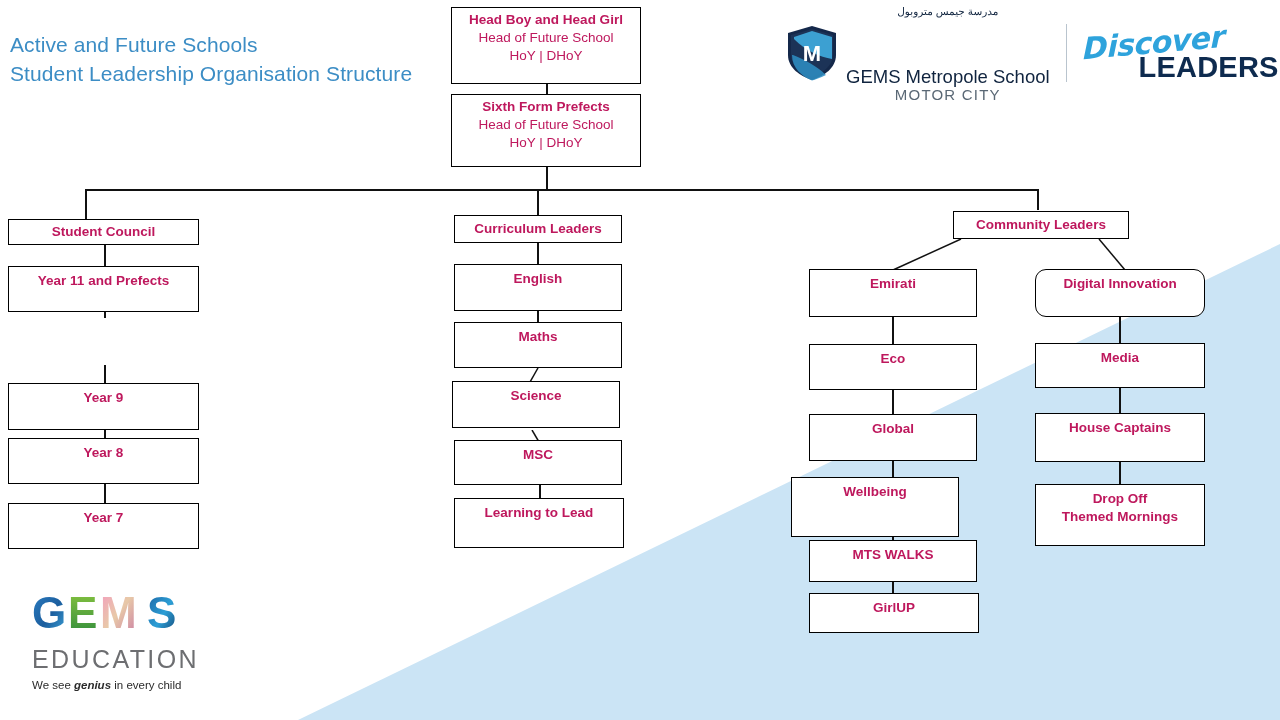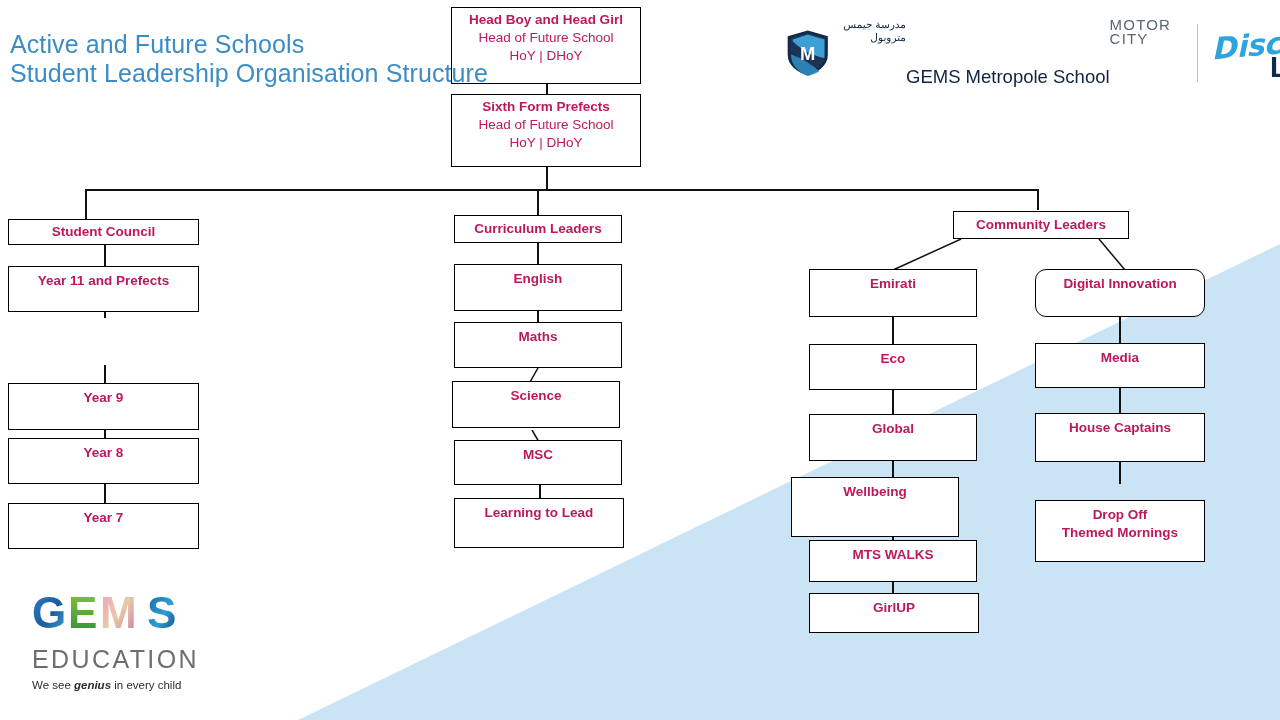--- a/index.html
+++ b/index.html
@@ -25,38 +25,38 @@
 
   
   .title-block {
     position: absolute;
     left: 10px; top: 30px;
     z-index: 5;
     line-height: 29px;
   }
   .title-line {
     color: #3C8DC5;
-    font-size: 25px;
+    font-size: 21px;
     font-weight: 400;
     letter-spacing: .1px;
     white-space: nowrap;
   }
 
   
   .logo-bar {
     position: absolute;
     left: 786px; top: 22px;
     z-index: 5;
     display: flex;
     align-items: center;
     height: 62px;
   }
   .gems-school { display: flex; align-items: center; }
   .shield { width: 52px; height: 56px; margin-right: 8px; }
-  .school-words { display: flex; flex-direction: row; align-items: flex-start; }
+  .school-words { display: flex; flex-direction: column; align-items: center; }
   .school-ar {
     font-size: 10.5px; color: #10243F; letter-spacing: .3px;
     direction: rtl; line-height: 13px;
   }
   .school-name {
     font-size: 18.5px; color: #10243F; font-weight: 400;
     line-height: 22px; white-space: nowrap; margin-top: 48px;
   }
   .school-sub {
     font-size: 15px; color: #5A6875; letter-spacing: 1.2px;
@@ -293,21 +293,21 @@
   <div class="node" style="left:1035px; top:343px; width:170px; height:45px;">
     <span class="ln pad">Media</span>
   </div>
   <div class="vline" style="left:1119px; top:388px; height:25px;"></div>
 
   <div class="node" style="left:1035px; top:413px; width:170px; height:49px;">
     <span class="ln pad">House Captains</span>
   </div>
   <div class="vline" style="left:1119px; top:462px; height:22px;"></div>
 
-  <div class="node" style="left:1035px; top:484px; width:170px; height:62px;margin-top:16px;">
+  <div class="node" style="left:1035px; top:484px; width:170px; height:62px;">
     <span class="ln pad">Drop Off</span>
     <span class="ln">Themed Mornings</span>
   </div>
 
   <div class="gems-edu">
     <svg width="158" height="44" viewBox="0 0 158 44">
       <defs>
         <linearGradient id="gG" x1="0" y1="0" x2="1" y2="1">
           <stop offset="0%" stop-color="#2C7FC4"></stop>
             <stop offset="55%" stop-color="#1C5E9E"></stop>

